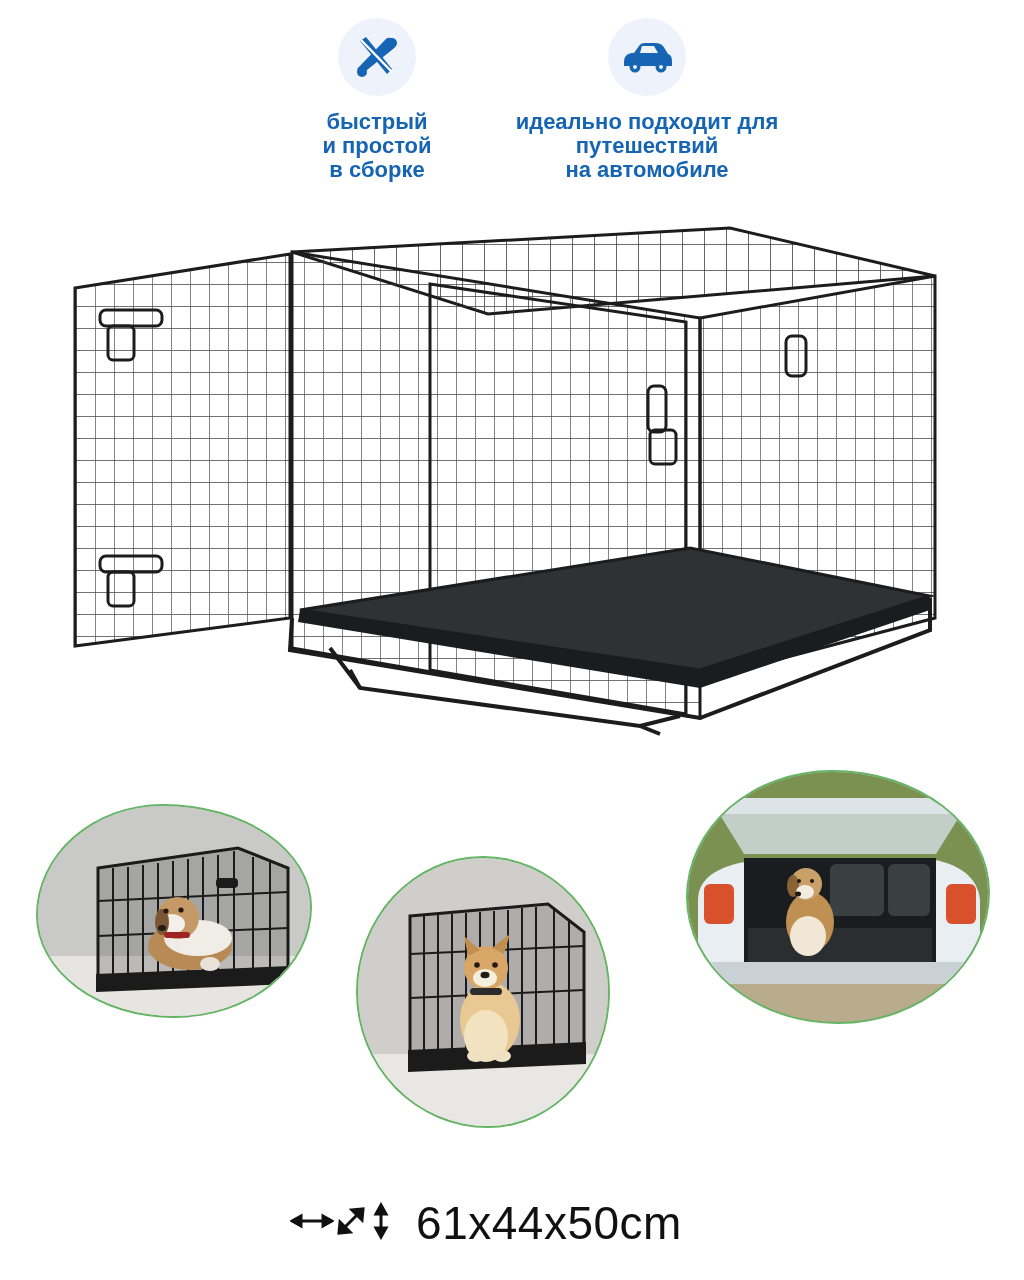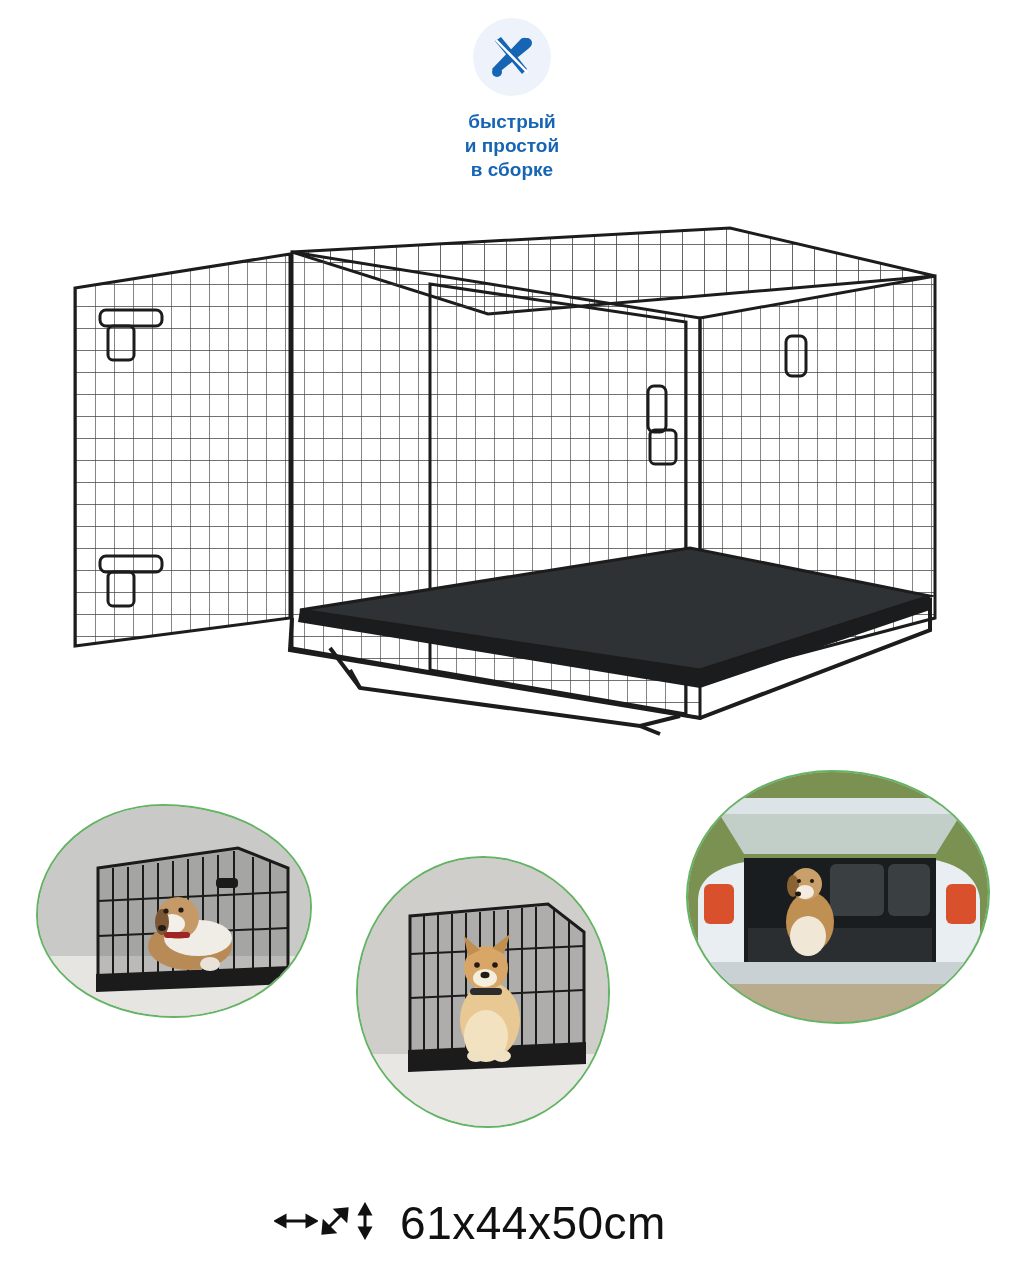--- a/index.html
+++ b/index.html
@@ -38,21 +38,21 @@
     background: #eef3fb;
     display: flex;
     align-items: center;
     justify-content: center;
     margin-bottom: 14px;
   }
   .feature-badge svg { display: block; }
   .feature-label {
     color: #1664b4;
     font-weight: bold;
-    font-size: 19px;
+    font-size: 22px;
     line-height: 24px;
     text-align: center;
     white-space: pre-line;
   }
 
   
   .hero {
     position: absolute;
     left: 0;
     top: 218px;
@@ -94,21 +94,21 @@
     top: 0px;
     width: 300px;
     height: 250px;
     border-radius: 48% 52% 50% 50% / 50% 48% 52% 50%;
   }
   .photo svg { display: block; width: 100%; height: 100%; }
 
   
   .dimensions {
     position: absolute;
-    left: 0;
+    left: 16px;
     top: 1196px;
     width: 940px;
     display: flex;
     justify-content: center;
   }
   .dim-icons {
     display: flex;
     align-items: center;
     margin-right: 22px;
   }
@@ -139,20 +139,37 @@
           <circle cx="10" cy="40" r="5" fill="#1664b4"></circle>
         </svg>
       </span>
     </div>
     <div class="feature-label">быстрый
 и простой
 в сборке</div>
   </div>
 
 
+  <div class="feature">
+    <div class="feature-badge">
+      <span>
+        <svg width="54" height="34" viewBox="0 0 54 34">
+          <path d="M4 22 C4 14 10 13 14 13 L19 6 C20 4 22 3 25 3 L36 3 C40 3 43 5 45 9 L48 14 C51 15 52 17 52 22 L52 26 L4 26 Z" fill="#1664b4"></path>
+          <path d="M22 6 L34 6 L38 13 L20 13 Z" fill="#eef3fb"></path>
+          <circle cx="15" cy="27" r="5.5" fill="#1664b4"></circle>
+          <circle cx="41" cy="27" r="5.5" fill="#1664b4"></circle>
+          <circle cx="15" cy="27" r="2" fill="#eef3fb"></circle>
+          <circle cx="41" cy="27" r="2" fill="#eef3fb"></circle>
+        </svg>
+      </span>
+    </div>
+    <div class="feature-label">идеально подходит для
+путешествий
+на автомобиле</div>
+  </div>
 </div>
 
 <div class="hero">
   <svg width="1024" height="550" viewBox="0 0 1024 550">
     <defs>
       <pattern id="mesh" width="22" height="26" patternUnits="userSpaceOnUse">
         <path d="M0 0 H22 M0 0 V26" stroke="#2a2a2a" stroke-width="1.6" fill="none"></path>
       </pattern>
       <pattern id="meshFine" width="19" height="22" patternUnits="userSpaceOnUse">
         <path d="M0 0 H19 M0 0 V22" stroke="#3a3a3a" stroke-width="1.3" fill="none"></path>

